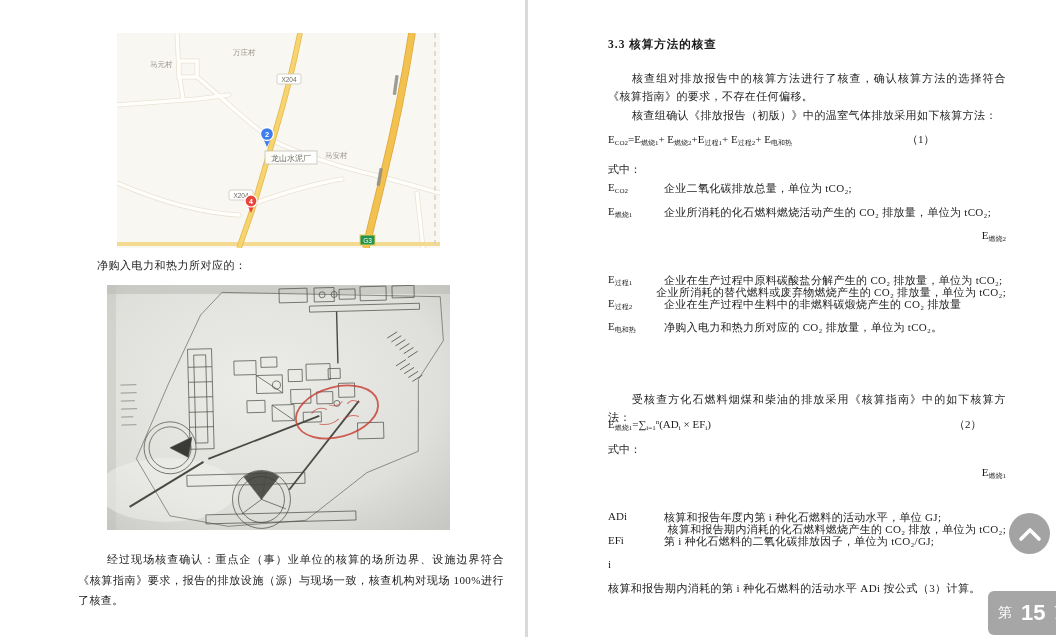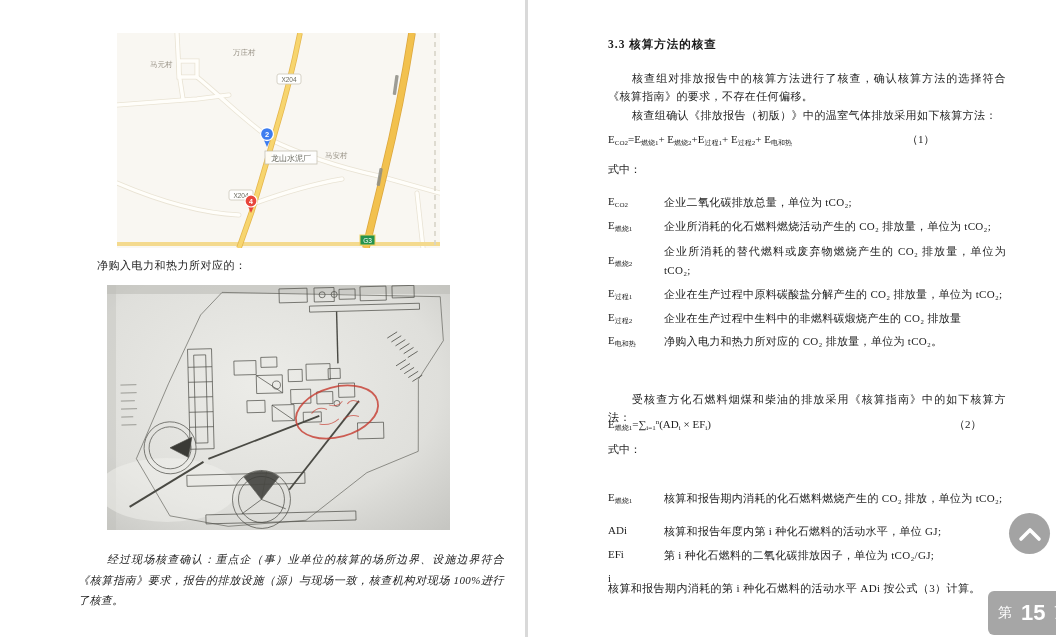--- a/index.html
+++ b/index.html
@@ -15,35 +15,34 @@
   #page-divider{position:absolute;top:0;left:525px;width:3px;height:637px;background:#d9d9d9;}
 
   
   .map-wrap{position:absolute;left:117px;top:33px;width:323px;height:215px;}
   .plan-wrap{position:absolute;left:107px;top:285px;width:343px;height:245px;}
   .lp-caption{position:absolute;left:97px;top:258px;font-size:11px;letter-spacing:.5px;color:#222;}
   .lp-para{
     position:absolute;left:78px;top:549px;width:426px;
     font-size:11px;line-height:20.5px;text-align:justify;text-indent:29px;color:#222;
     letter-spacing:.4px;
-    font-style:italic;
   }
 
   
   .rp{position:absolute;left:80px;top:0;width:398px;height:637px;font-size:11px;}
   .rp-block{position:absolute;left:0;width:398px;line-height:17.5px;}
   .rp-h{font-weight:bold;font-size:11.5px;letter-spacing:1px;}
   .rp-p{text-align:justify;letter-spacing:.4px;}
   .indent{text-indent:24px;}
   .formula{position:relative;white-space:nowrap;font-size:11px;}
   .fnum{position:absolute;top:0;}
   sub{font-size:7px;line-height:0;vertical-align:-2px;letter-spacing:0;}
   sup{font-size:7px;line-height:0;vertical-align:4px;letter-spacing:0;}
-  .trow{display:flex;align-items:flex-start;margin-top:14px;}
-  .trow.tall{min-height:40px;align-items:center;}
+  .trow{display:flex;align-items:flex-start;}
+  .trow.tall{min-height:40px;align-items:flex-end;flex-direction:column;}
   .term{flex:0 0 56px;white-space:nowrap;}
   .tdef{flex:1;text-align:justify;letter-spacing:.3px;line-height:19px;}
 
   
   #scroll-top-btn{
     position:absolute;left:1009px;top:513px;width:41px;height:41px;border-radius:50%;
     background:#a3a3a3;border:none;cursor:pointer;padding:0;
     display:flex;align-items:center;justify-content:center;
   }
   #page-badge{

